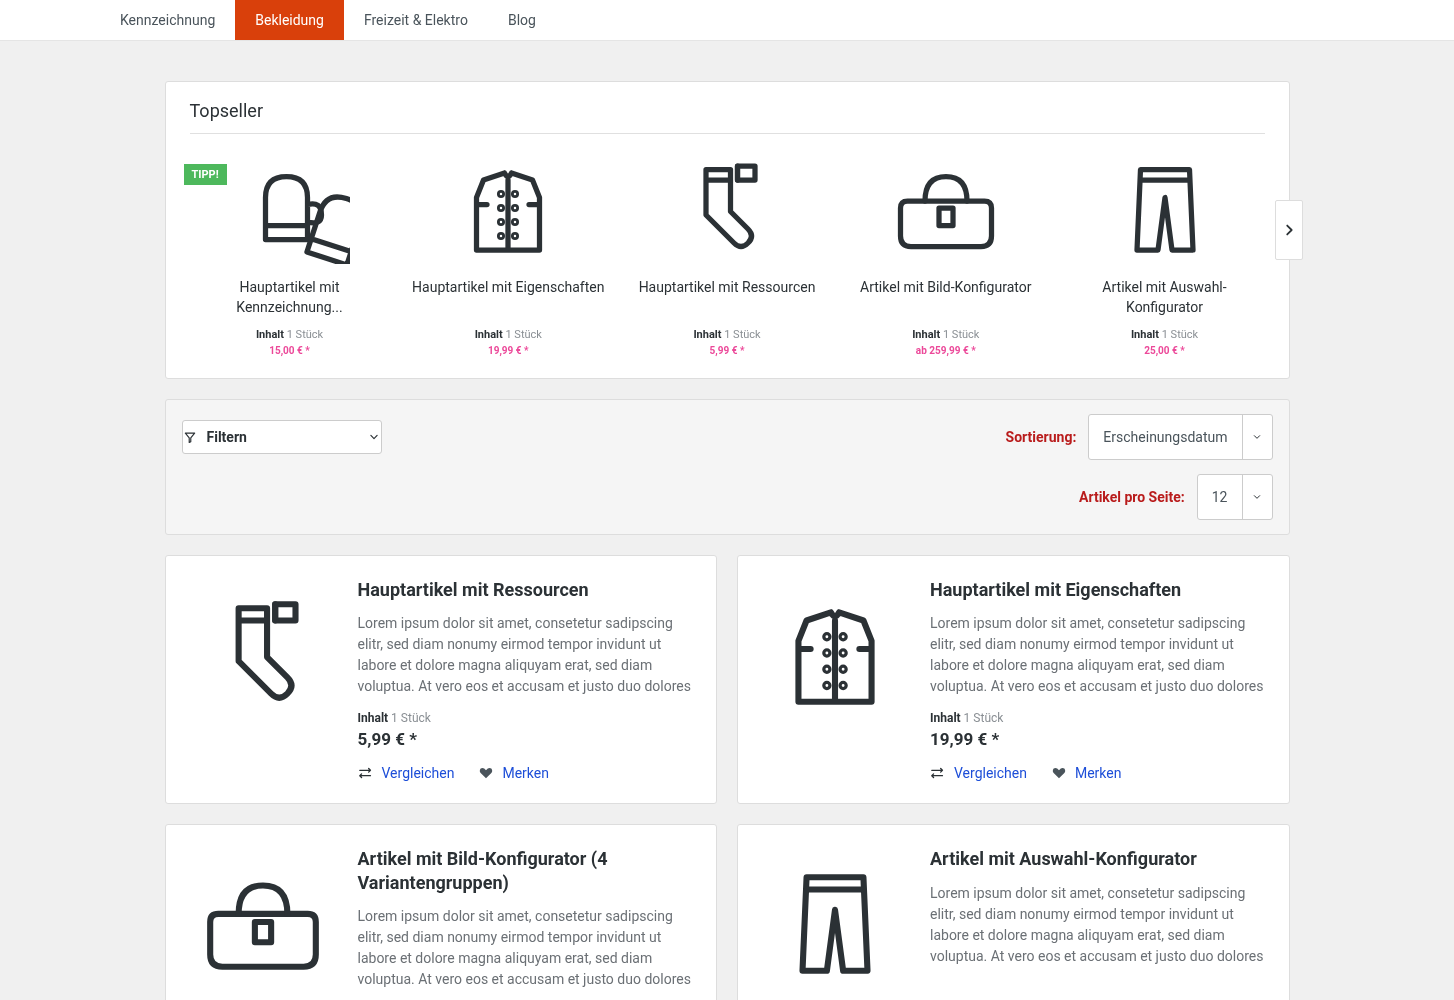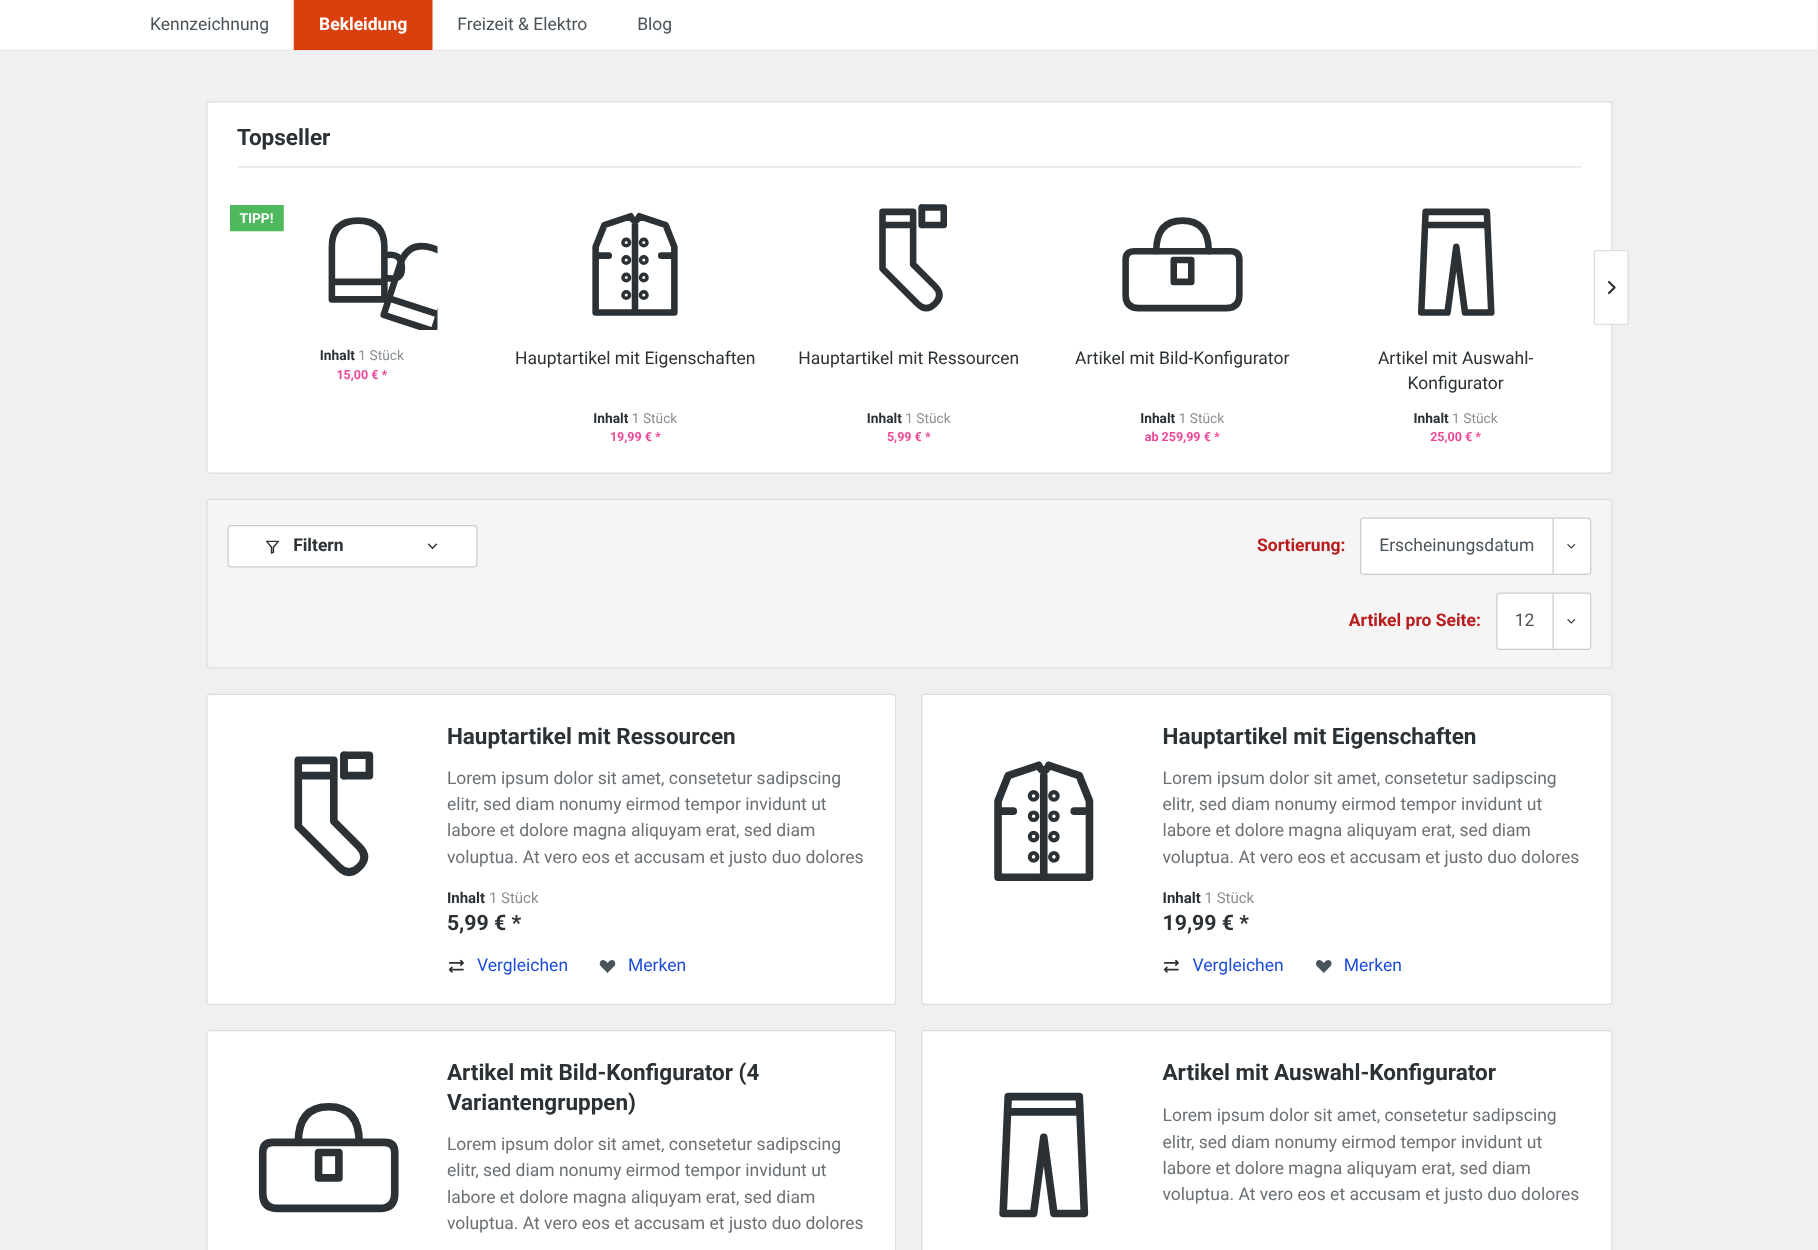--- a/index.html
+++ b/index.html
@@ -1,38 +1,38 @@
 <!DOCTYPE html>
 <html><head>
 <meta charset="utf-8">
 <style>
 *{box-sizing:border-box;margin:0;padding:0}
 body{font-family:-apple-system,BlinkMacSystemFont,"Segoe UI",Roboto,Arial,sans-serif;background:#f0f0f0;color:#2b3135}
 .page{width:1454px;margin:0 auto;background:#f0f0f0}
 .nav-bar{background:#fff;border-bottom:1px solid #e5e5e5;padding:0 100px;display:flex}
 .nav-item{padding:12px 20px;font-size:14px;color:#4a545b;cursor:pointer}
-.nav-item.active{background:#d9400b;color:#fff;font-weight:bold}
+.nav-item.active{background:#d9400b;color:#fff;font-weight:normal}
 .content{width:1125px;margin:0 auto;padding:0}
 .topseller-box{background:#fff;border:1px solid #ddd;border-radius:3px;margin-top:40px;padding:18px 24px 22px;position:relative}
-.topseller-title{font-size:18px;font-weight:bold;color:#2b3135;border-bottom:1px solid #e0e0e0;padding-bottom:12px;margin-bottom:18px}
+.topseller-title{font-size:18px;font-weight:normal;color:#2b3135;border-bottom:1px solid #e0e0e0;padding-bottom:12px;margin-bottom:18px}
 .topseller-row{display:flex;justify-content:space-between}
 .ts-item{width:200px;text-align:center;position:relative;cursor:pointer}
 .ts-badge{position:absolute;top:12px;left:-6px;background:#4db85c;color:#fff;font-size:11px;font-weight:bold;padding:4px 8px}
 .ts-img{height:112px;display:flex;align-items:center;justify-content:center;margin-bottom:14px}
 .ts-img svg{width:120px;height:112px}
 .ts-name{font-size:14px;color:#2b3135;line-height:1.4;min-height:40px;margin-bottom:10px}
 .ts-content{font-size:11px;color:#2b3135;margin-bottom:4px}
 .ts-content .lbl{font-weight:bold}
 .ts-content .val{color:#8a8f94}
 .ts-price{font-size:10px;font-weight:bold;color:#ec4899}
 .carousel-next{position:absolute;right:-14px;top:50%;transform:translateY(-50%);width:28px;height:60px;border:1px solid #ddd;background:#fff;border-radius:2px;display:flex;align-items:center;justify-content:center;cursor:pointer;color:#8a8f94}
 .filter-bar{background:#f5f5f5;border:1px solid #ddd;border-radius:3px;margin-top:20px;padding:14px 16px}
 .filter-row{display:flex;justify-content:space-between;align-items:center;margin-bottom:14px}
 .filter-row:last-child{margin-bottom:0;justify-content:flex-end}
-.filter-btn{display:flex;align-items:center;justify-content:space-between;width:200px;background:#fff;border:1px solid #ccc;border-radius:3px;padding:8px 28px;font-size:14px;color:#2b3135;cursor:pointer}
+.filter-btn{display:flex;align-items:center;justify-content:space-between;width:200px;background:#fff;border:1px solid #ccc;border-radius:3px;padding:8px 0;font-size:14px;color:#2b3135;cursor:pointer}
 .filter-btn .left{display:flex;align-items:center;gap:10px}
 .sort-group{display:flex;align-items:center;gap:12px}
 .sort-label{font-size:14px;font-weight:bold;color:#b91c1c}
 .select-box{display:flex;align-items:center;background:#fff;border:1px solid #ccc;border-radius:3px;height:46px;cursor:pointer}
 .select-box .val{padding:0 14px;font-size:14px;color:#4a545b}
 .select-box .caret{width:30px;border-left:1px solid #ccc;height:100%;display:flex;align-items:center;justify-content:center;color:#8a8f94}
 .sort-select .val{min-width:130px}
 .per-page .val{min-width:24px}
 .product-grid{display:flex;flex-wrap:wrap;gap:20px;margin-top:20px}
 .product-card{width:calc(50% - 10px);background:#fff;border:1px solid #ddd;border-radius:3px;padding:22px;display:flex;gap:20px;cursor:pointer}
@@ -116,20 +116,21 @@
     <section class="topseller-box">
       <h2 class="topseller-title">Topseller</h2>
       <div class="topseller-row" id="topseller-row">
           <div class="ts-item">
             <span class="ts-badge">TIPP!</span>
             <div class="ts-img">
               <svg viewBox="0 0 64 64">
                 <use href="#icon-mittens"></use>
               </svg>
             </div>
+            <div class="ts-name">Hauptartikel mit Kennzeichnung...</div>
             <div class="ts-content"><span class="lbl">Inhalt</span> <span class="val">1 Stück</span></div>
             <div class="ts-price">15,00 € *</div>
           </div>
           <div class="ts-item">
             <div class="ts-img">
               <svg viewBox="0 0 64 64">
                 <use href="#icon-jacket"></use>
               </svg>
             </div>
             <div class="ts-name">Hauptartikel mit Eigenschaften</div>

